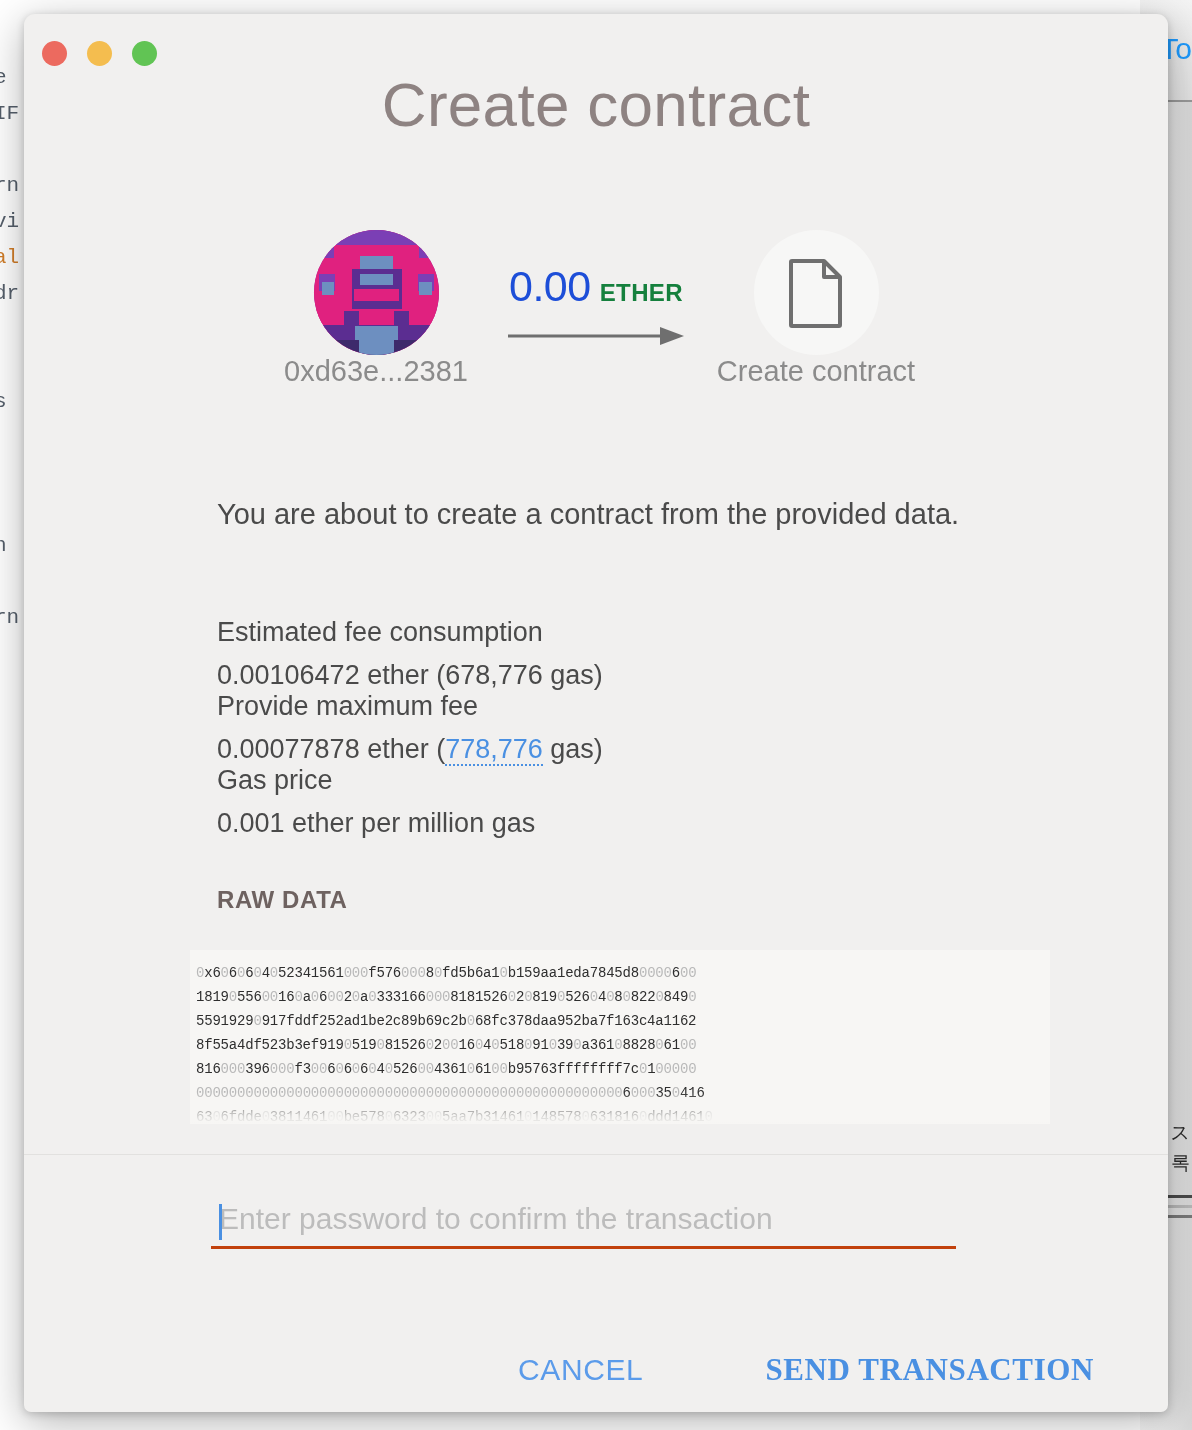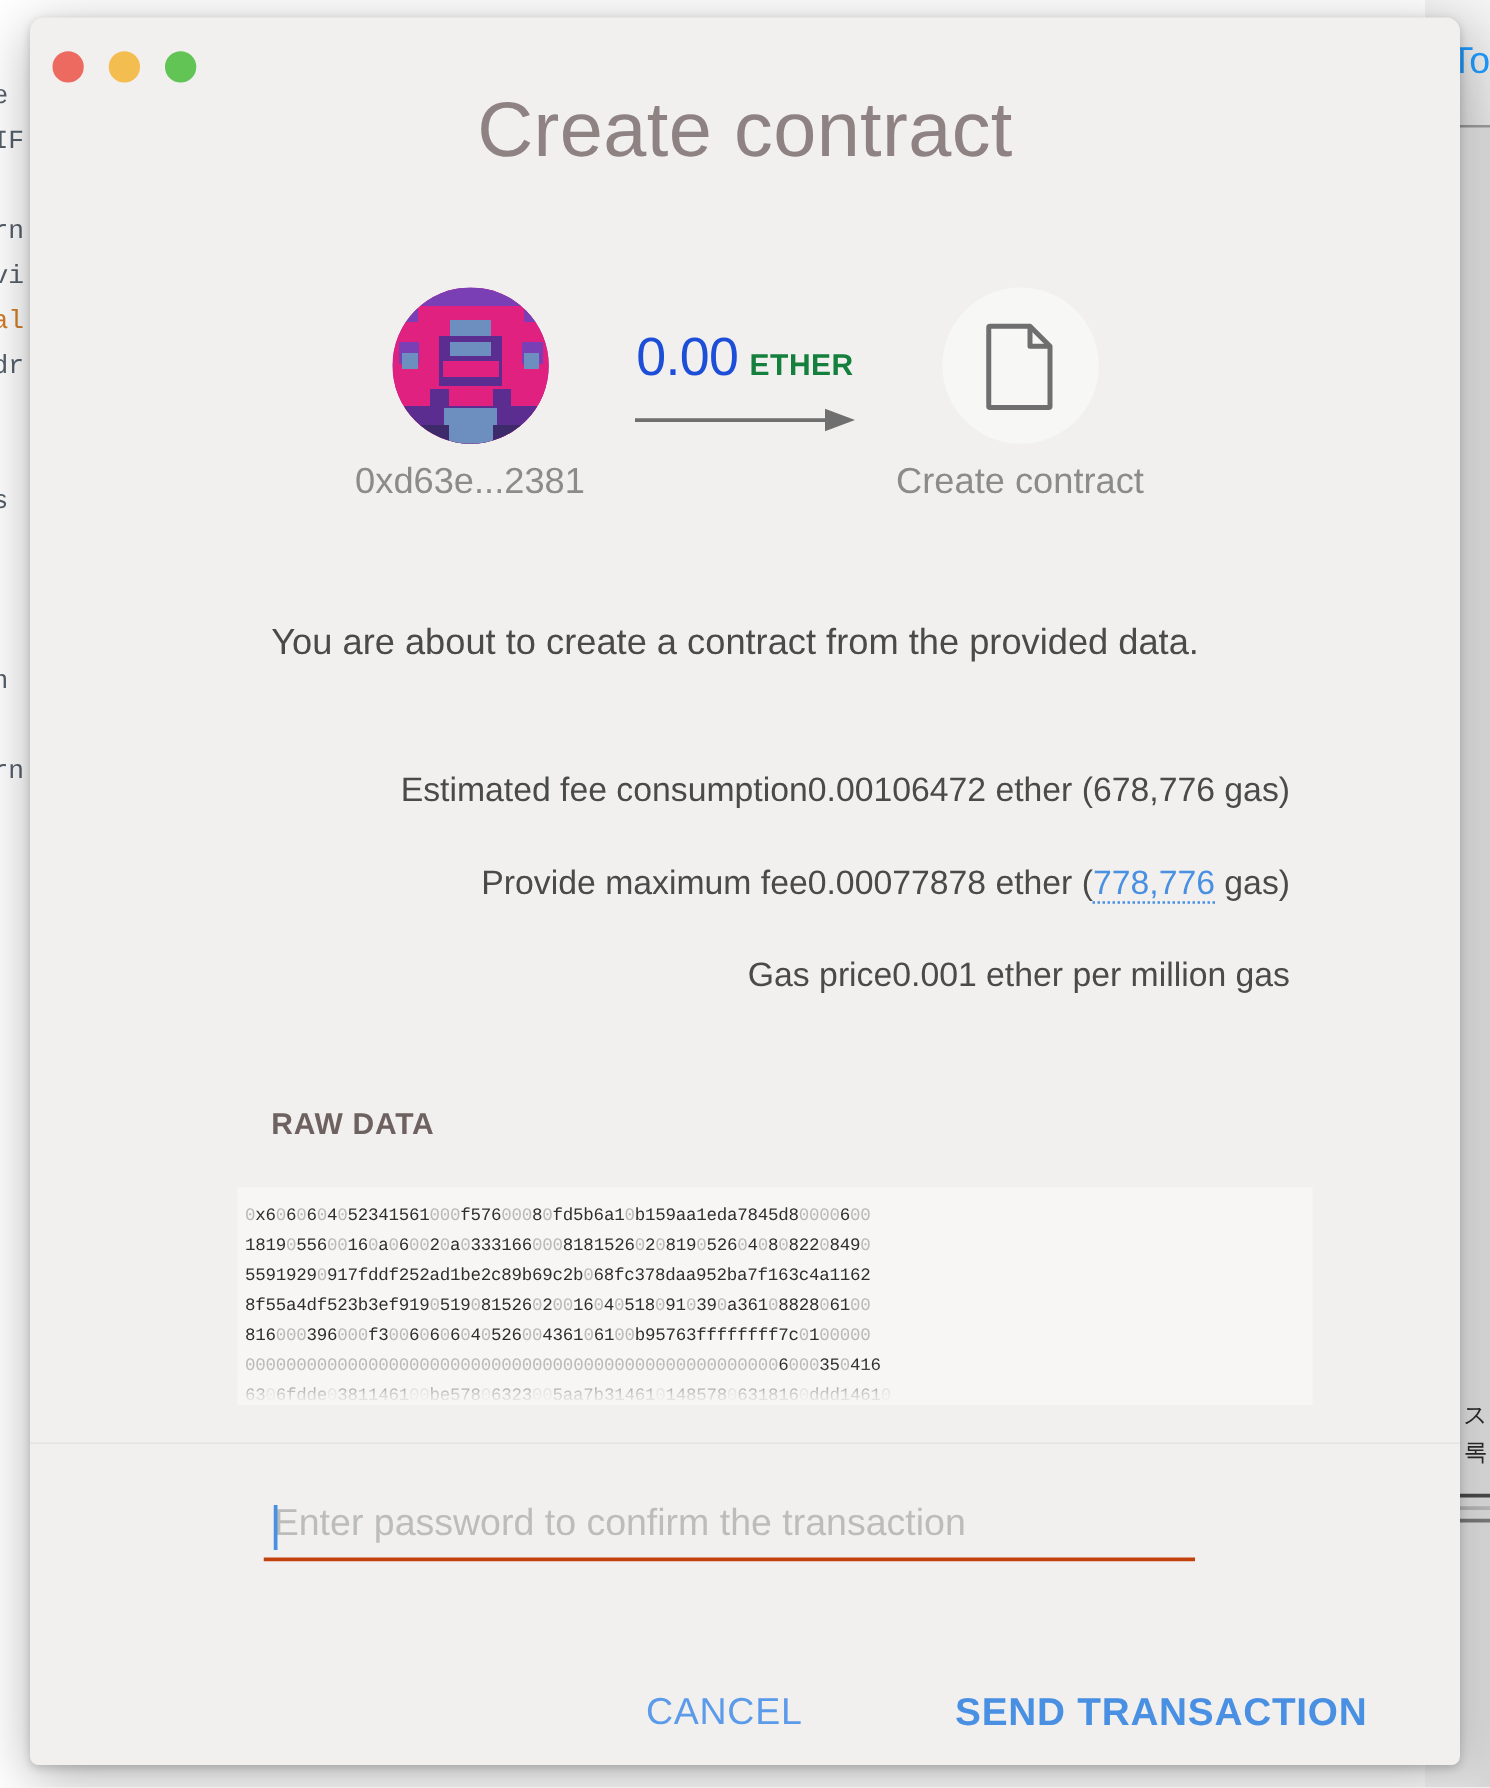--- a/index.html
+++ b/index.html
@@ -133,21 +133,20 @@
   .identicon {
     width: 125px; height: 125px;
     border-radius: 50%;
     margin: 0 auto;
     overflow: hidden;
     position: relative;
     background: #8e2fa8;
   }
   .identicon svg { display: block; }
   .party-label {
-    margin-top: 14px;
     font-size: 29px;
     font-weight: 300;
     color: #8b8b8b;
     white-space: nowrap;
   }
   .middle {
     width: 210px;
     padding-top: 32px;
     text-align: center;
   }
@@ -192,23 +191,24 @@
 
   
   .fees {
     position: absolute;
     left: 193px;
     top: 603px;
     width: 815px;
   }
   .fee-row {
     display: flex;
-    justify-content: flex-end;
+    justify-content: space-between;
     align-items: baseline;
     height: 74px;
+    flex-direction: column;
   }
   .fee-label {
     font-size: 27px;
     font-weight: 300;
     color: #4a4a4a;
   }
   .fee-value {
     font-size: 27px;
     font-weight: 300;
     color: #4a4a4a;
@@ -317,20 +317,21 @@
   }
   .btn-cancel {
     font-size: 30px;
     font-weight: 400;
     color: #5b9bea;
   }
   .btn-send {
     font-size: 31px;
     font-weight: 700;
     color: #4a90e2;
+    font-family: Liberation Serif, serif;
   }
 </style>
 </head>
 <body>
 
 <div id="root">
 
   <div class="bg-layer">
     <div class="bg-code"><span>e</span>
 <span>IF</span>

